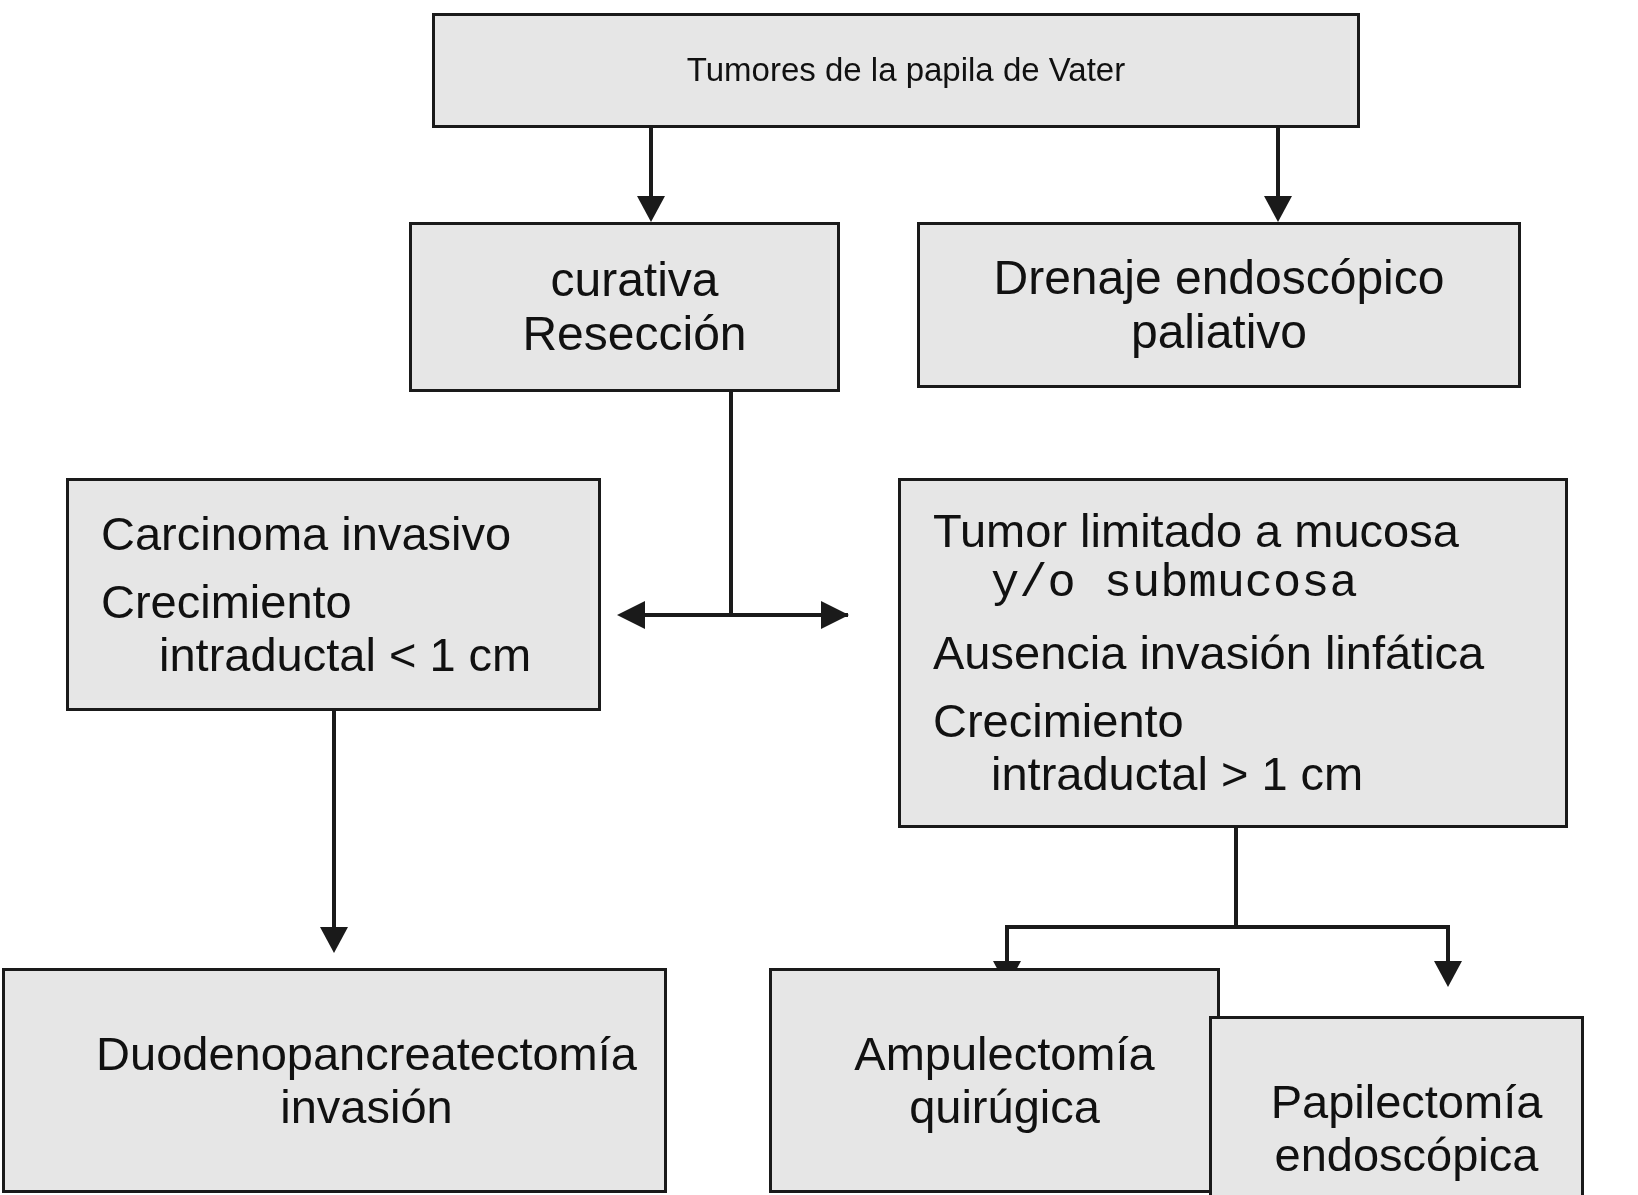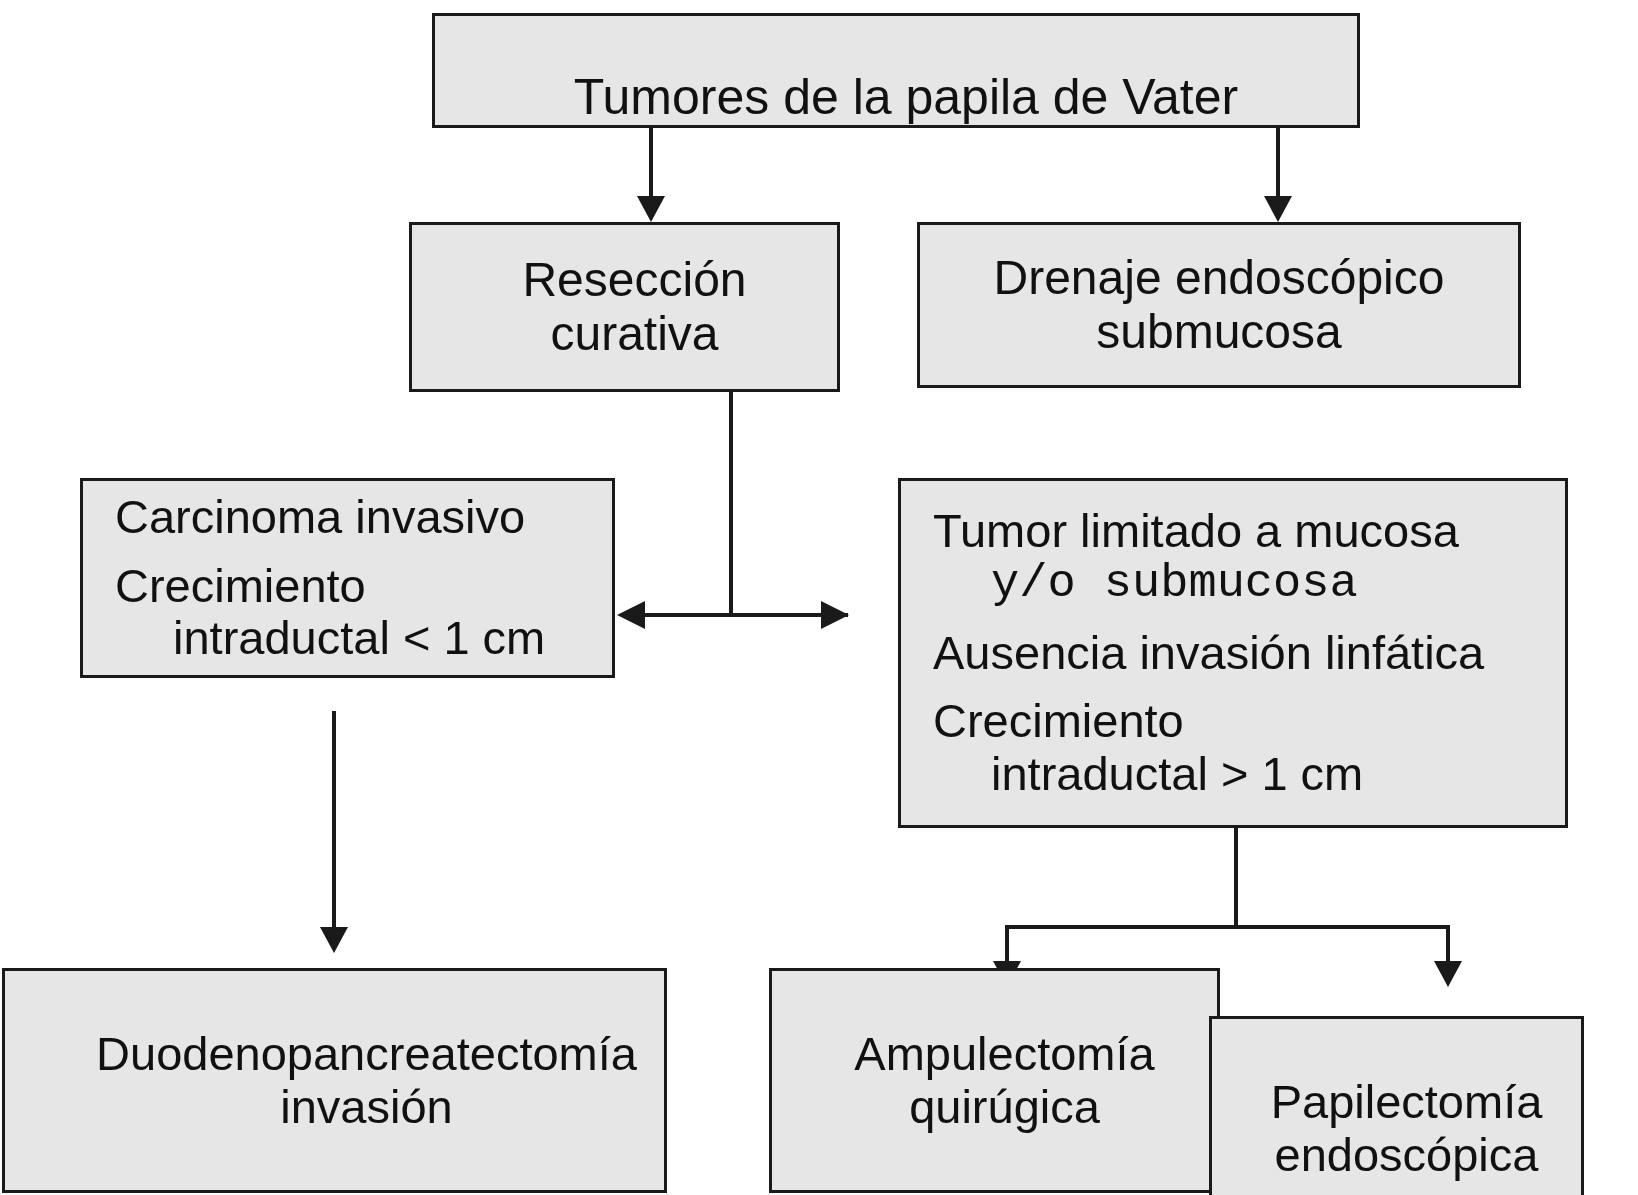--- a/index.html
+++ b/index.html
@@ -31,21 +31,21 @@
   }
   .node-center { text-align: center; }
   .node-center .lines { padding: 0 10px; }
   .node-left  { text-align: left; }
   .node-left .lines { padding: 0 0 0 32px; }
 
   .ln { display: block; white-space: pre; }
   .ln.indent { padding-left: 58px; }
 
   
-  .t-root   { font-size: 50px; justify-content: flex-end; }
+  .t-root   { font-size: 33px; }
   .t-lvl2   { font-size: 48px; }
   .t-crit   { font-size: 47px; }
   .t-leaf   { font-size: 47px; }
 
   
   .vline, .hline {
     position: absolute;
     background: #1a1a1a;
   }
   .vline { width: 4px; }
@@ -101,33 +101,33 @@
   <div class="arrow-down" style="left:1434px; top:961px;"></div>
 
   <div class="node node-center t-root" style="left:432px; top:13px; width:928px; height:115px;">
     <div class="lines">
       <span class="ln">Tumores de la papila de Vater</span>
     </div>
   </div>
 
   <div class="node node-center t-lvl2" style="left:409px; top:222px; width:431px; height:170px;">
     <div class="lines">
+      <span class="ln">curativa</span>
       <span class="ln">Resección</span>
-      <span class="ln">curativa</span>
     </div>
   </div>
 
   <div class="node node-center t-lvl2" style="left:917px; top:222px; width:604px; height:166px;align-items:center;">
     <div class="lines">
       <span class="ln">Drenaje endoscópico</span>
-      <span class="ln">submucosa</span>
+      <span class="ln">paliativo</span>
     </div>
   </div>
 
-  <div class="node node-left t-crit" style="left:80px; top:478px; width:535px; height:200px;">
+  <div class="node node-left t-crit" style="left:66px; top:478px; width:535px; height:233px;">
     <div class="lines">
       <span class="ln" style="margin-bottom:16px;">Carcinoma invasivo</span>
       <span class="ln">Crecimiento</span>
       <span class="ln indent">intraductal &lt; 1 cm</span>
     </div>
   </div>
 
   <div class="node node-left t-crit" style="left:851px; top:478px; width:670px; height:350px;margin-left:47px;">
     <div class="lines">
       <span class="ln">Tumor limitado a mucosa</span>

